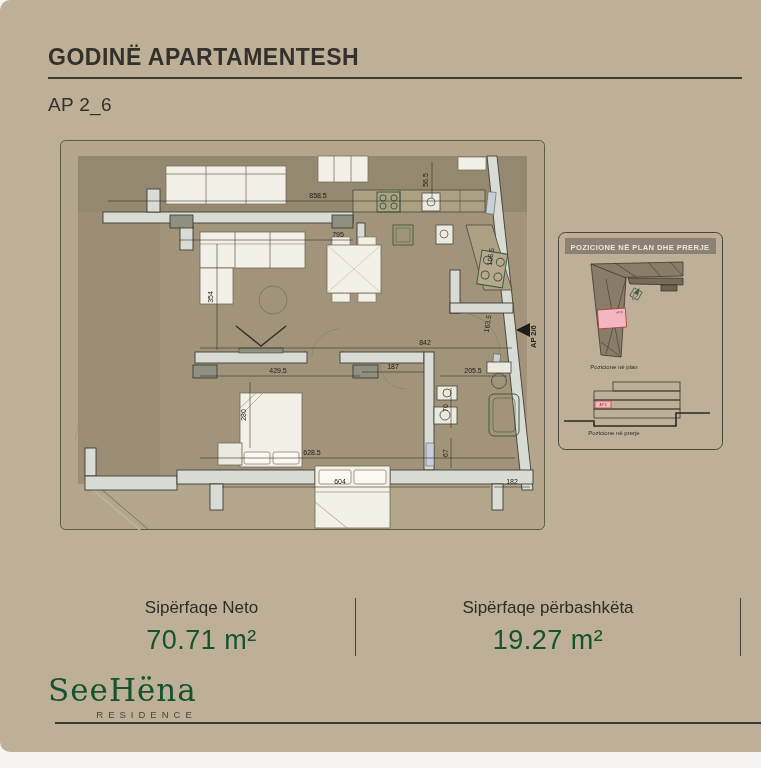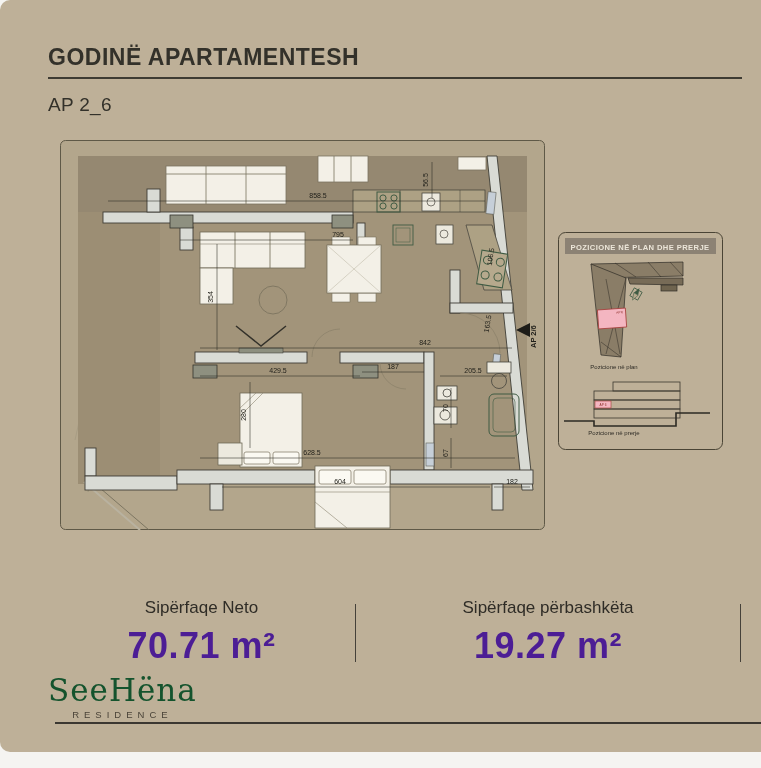--- a/index.html
+++ b/index.html
@@ -9,24 +9,24 @@
         letter-spacing:.5px;color:#33312a;}
   .title-rule{position:absolute;left:48px;right:47px;top:77px;height:2px;background:#3e3b33;}
   .subtitle{position:absolute;left:48px;top:94px;font-size:19px;color:#33312a;letter-spacing:.3px;}
   .plan-wrap{position:absolute;left:60px;top:140px;width:485px;height:390px;}
   .inset-wrap{position:absolute;left:558px;top:232px;width:165px;height:252px;}
   .stats{position:absolute;left:48px;right:48px;top:590px;display:flex;align-items:center;margin-top:8px;}
   .stat{flex:1;text-align:center;}
   .stat.wide{flex:1.25;text-align:center;}
   .vdiv{width:1px;height:58px;background:#45413a;}
   .stat-label{font-size:17px;color:#2f2c26;margin-bottom:7px;}
-  .stat-value{font-size:36px;font-weight:700;color:#4c1d95;letter-spacing:.5px;}
+  .stat-value{font-size:27px;font-weight:400;color:#14532d;letter-spacing:.5px;}
   .brand{position:absolute;left:48px;top:672px;}
   .brand-name{font-family:"DejaVu Serif",serif;font-size:31px;color:#14532d;letter-spacing:1px;}
-  .brand-sub{font-size:9.5px;letter-spacing:5px;color:#4a4338;text-align:center;margin-top:1px;}
+  .brand-sub{font-size:9.5px;letter-spacing:5px;color:#4a4338;text-align:right;margin-top:1px;}
   .footer-rule{position:absolute;left:55px;right:21px;top:722px;height:2px;background:#3b3731;}
   
   .dim-text{font:7px "Liberation Sans",sans-serif;fill:#23221c;}
   .ent-text{font:bold 7.5px "Liberation Sans",sans-serif;fill:#1f1e19;}
   .inset-header-text{font:bold 7.6px "Liberation Sans",sans-serif;fill:#ece6d9;letter-spacing:.4px;}
   .inset-caption{font:6px "Liberation Sans",sans-serif;fill:#2e2b25;}
   .inset-tiny{font:3.2px "Liberation Sans",sans-serif;fill:#8c2d27;}
 </style>
 </head>
 <body>

